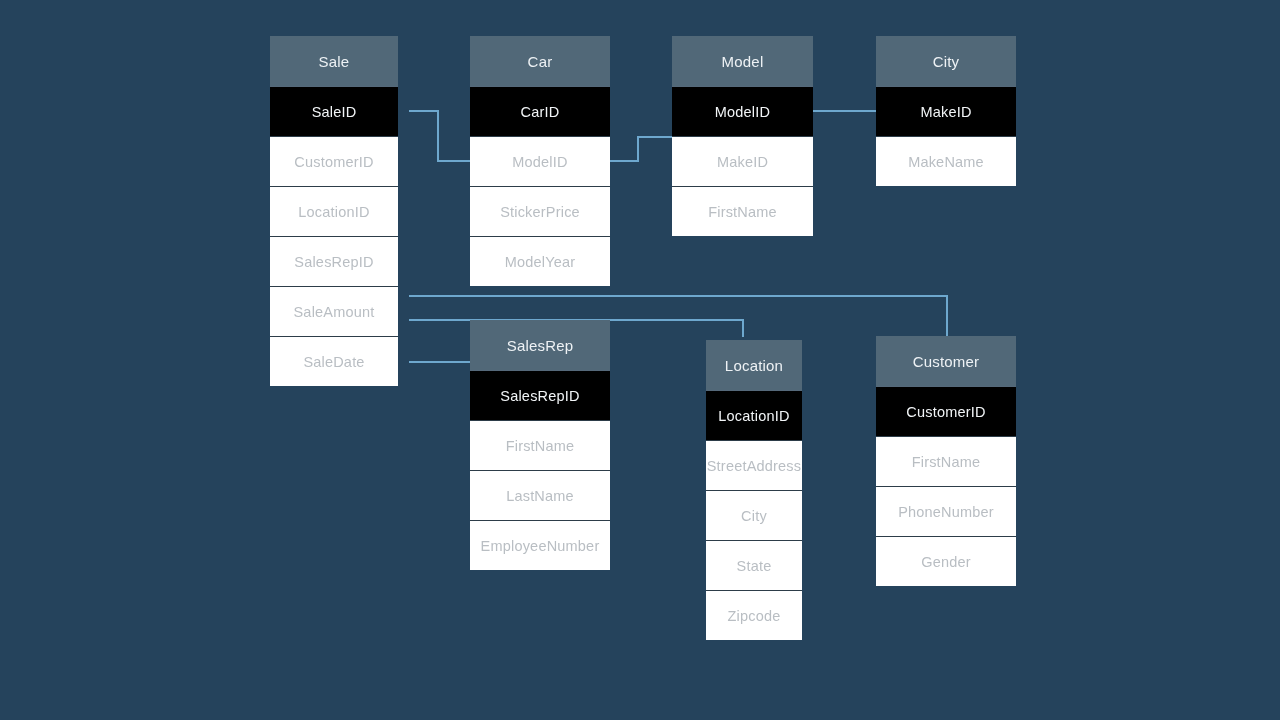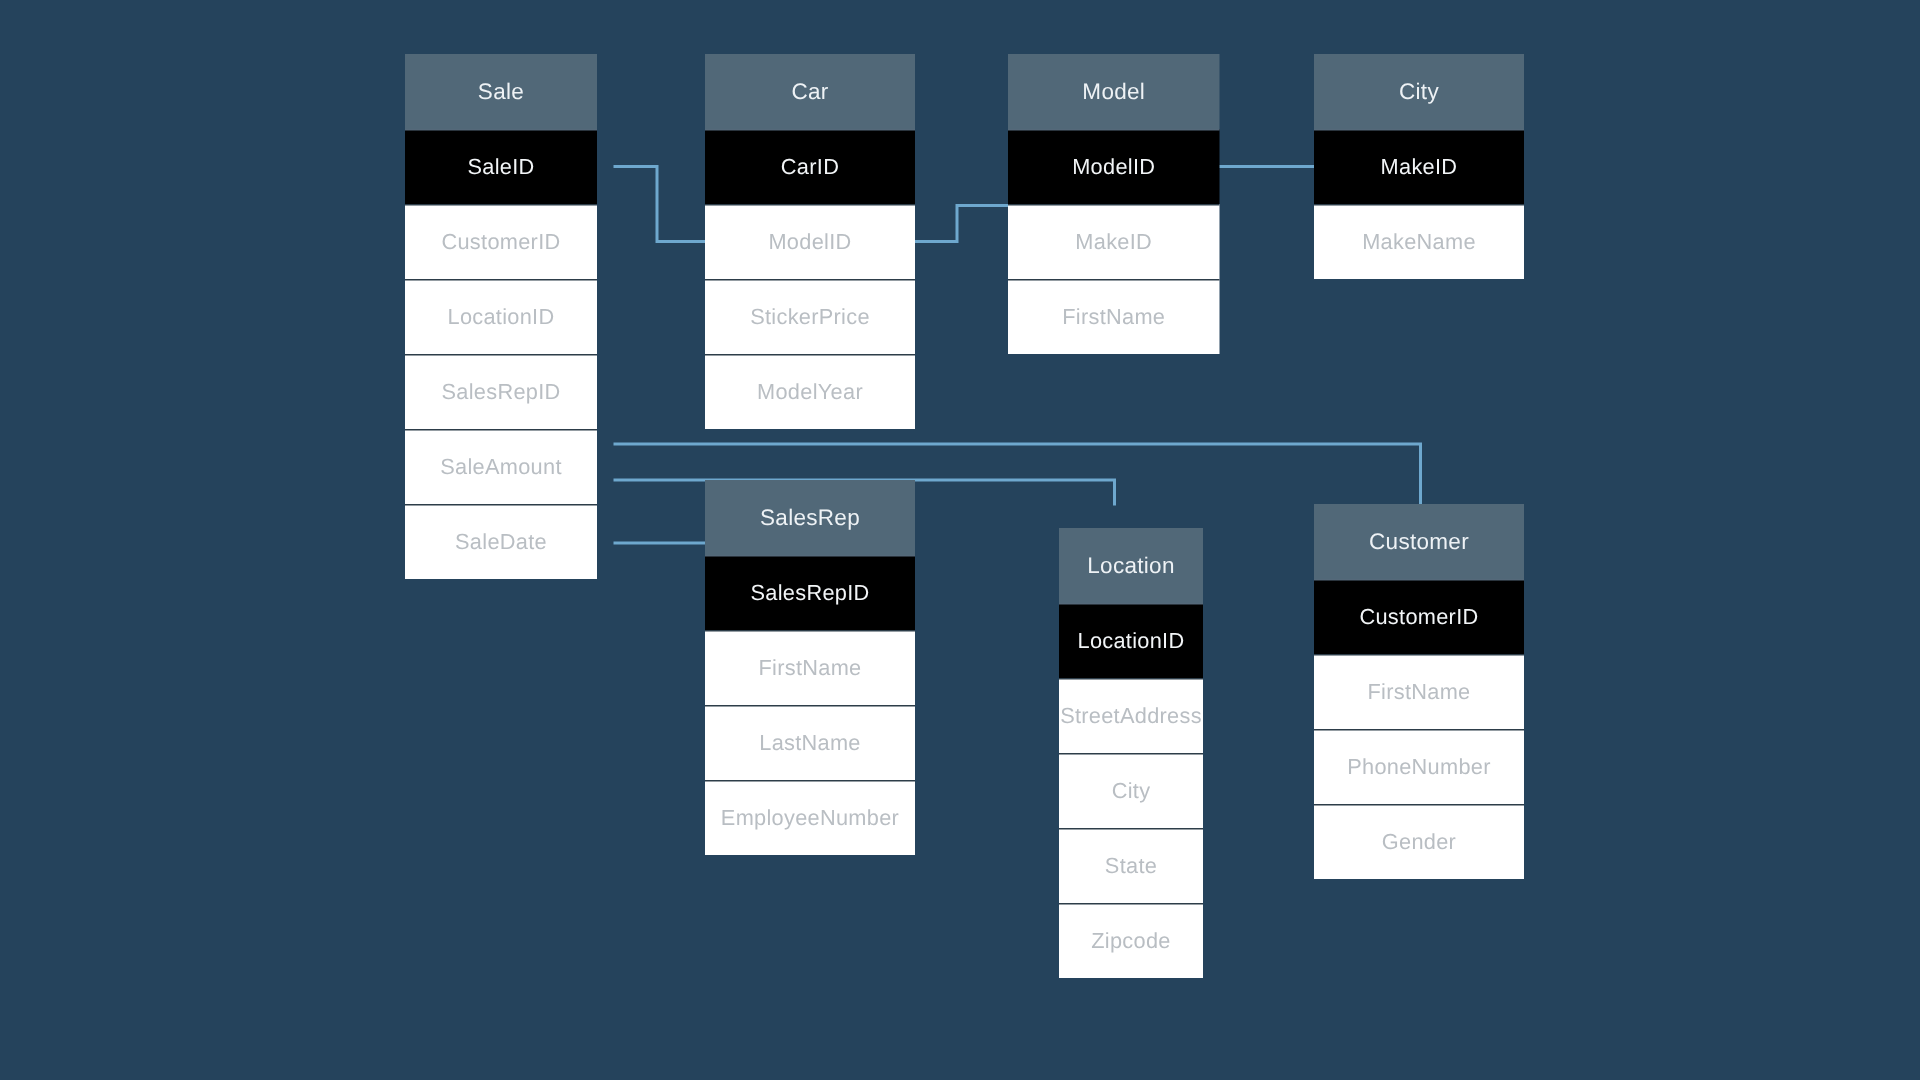--- a/index.html
+++ b/index.html
@@ -101,21 +101,21 @@
         <div class="field pk">MakeID</div>
         <div class="field">MakeName</div>
       </div>
       <div class="entity" style="left: 470px; top: 320px; width: 140px;">
         <div class="entity-header">SalesRep</div>
         <div class="field pk">SalesRepID</div>
         <div class="field">FirstName</div>
         <div class="field">LastName</div>
         <div class="field">EmployeeNumber</div>
       </div>
-      <div class="entity" style="left: 672px; top: 352px; width: 130px; padding-left: 34px;">
+      <div class="entity" style="left: 672px; top: 340px; width: 130px; padding-left: 34px;">
         <div class="entity-header">Location</div>
         <div class="field pk">LocationID</div>
         <div class="field">StreetAddress</div>
         <div class="field">City</div>
         <div class="field">State</div>
         <div class="field">Zipcode</div>
       </div>
       <div class="entity" style="left: 876px; top: 336px; width: 140px;">
         <div class="entity-header">Customer</div>
         <div class="field pk">CustomerID</div>

